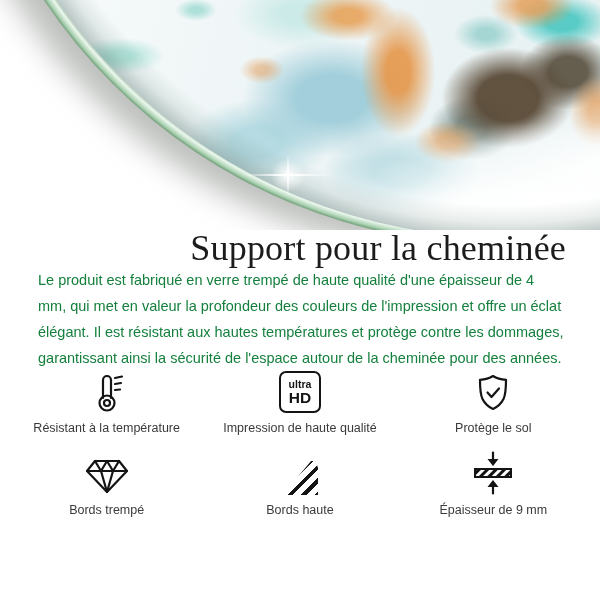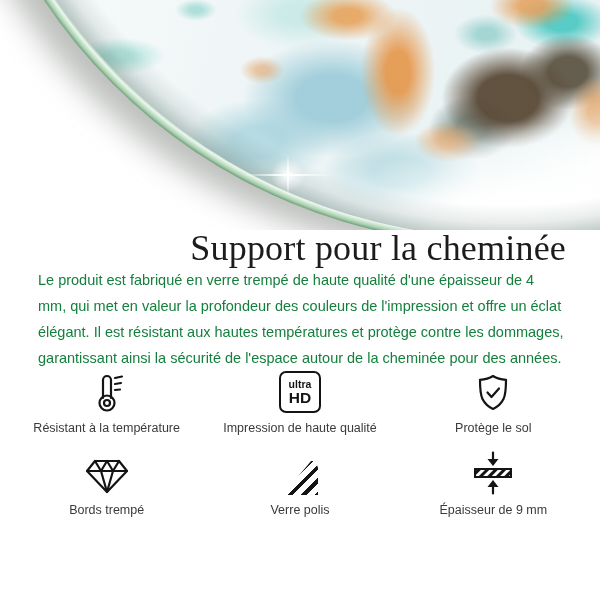--- a/index.html
+++ b/index.html
@@ -158,21 +158,21 @@
           <path class="icon-stroke" stroke-width="1.6" d="M2 14 H42 M10 4 L16 14 L22 4 L28 14 L34 4 M16 14 L22 35 L28 14"></path>
         </svg>
       </div>
       <div class="feature-label">Bords trempé</div>
     </div>
 
     <div class="feature">
       <div class="icon-wrap">
         <div class="stripes"></div>
       </div>
-      <div class="feature-label">Verre polis</div>
+      <div class="feature-label">Bords haute</div>
     </div>
 
     <div class="feature">
       <div class="icon-wrap">
         <svg width="46" height="44" viewBox="0 0 46 44">
           <defs>
             <pattern id="hatch" patternUnits="userSpaceOnUse" width="6" height="6" patternTransform="rotate(45)">
               <rect width="3" height="6" fill="#141414"></rect>
             </pattern>
           </defs>

